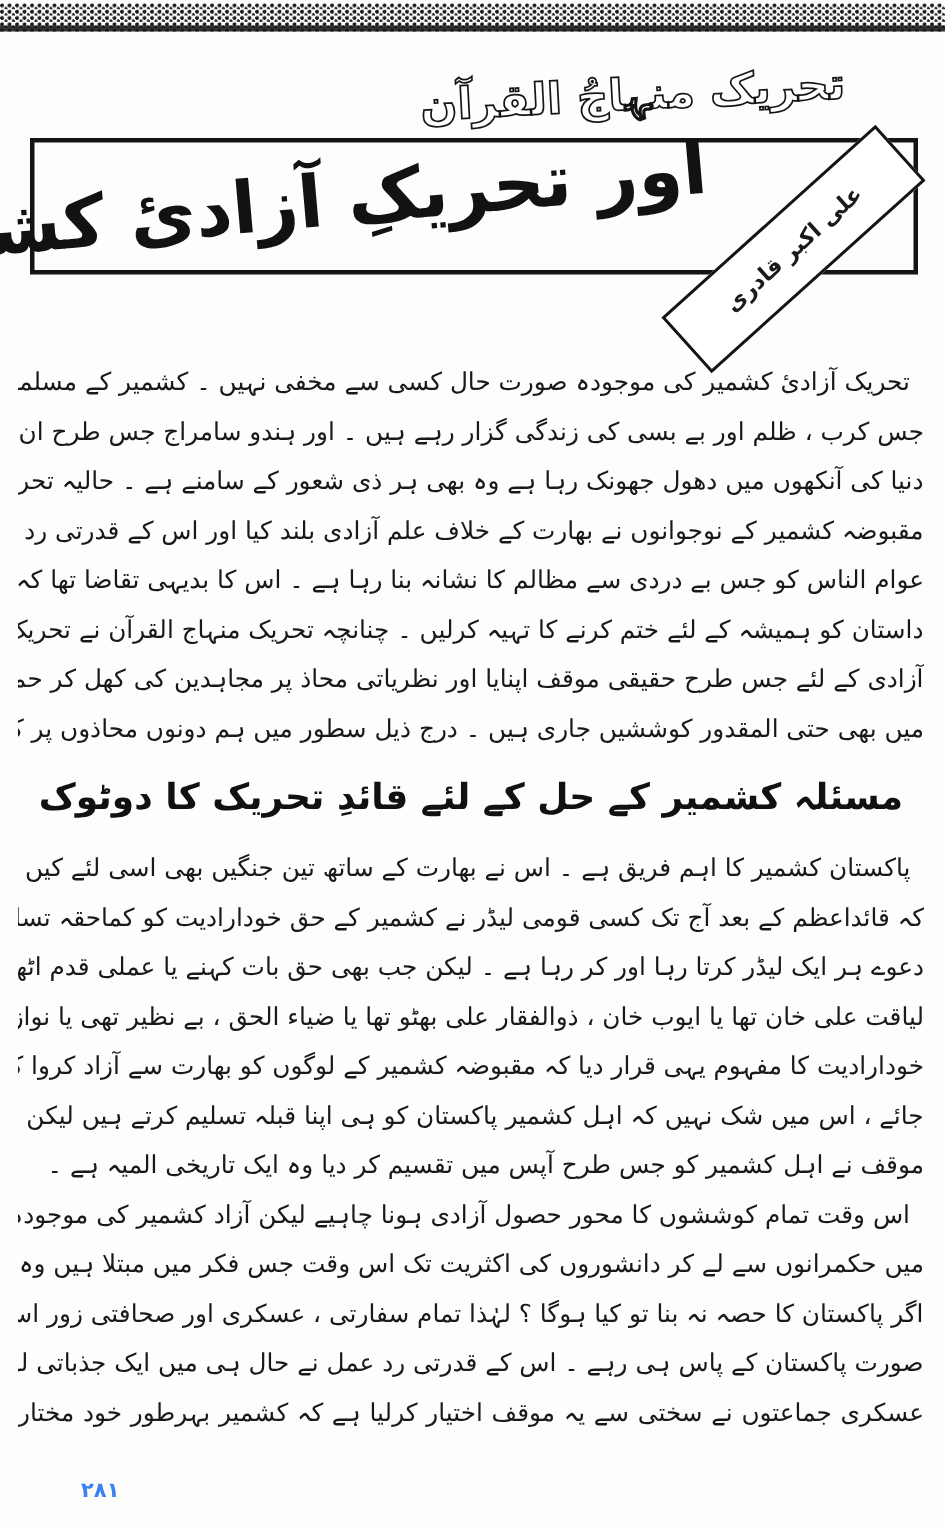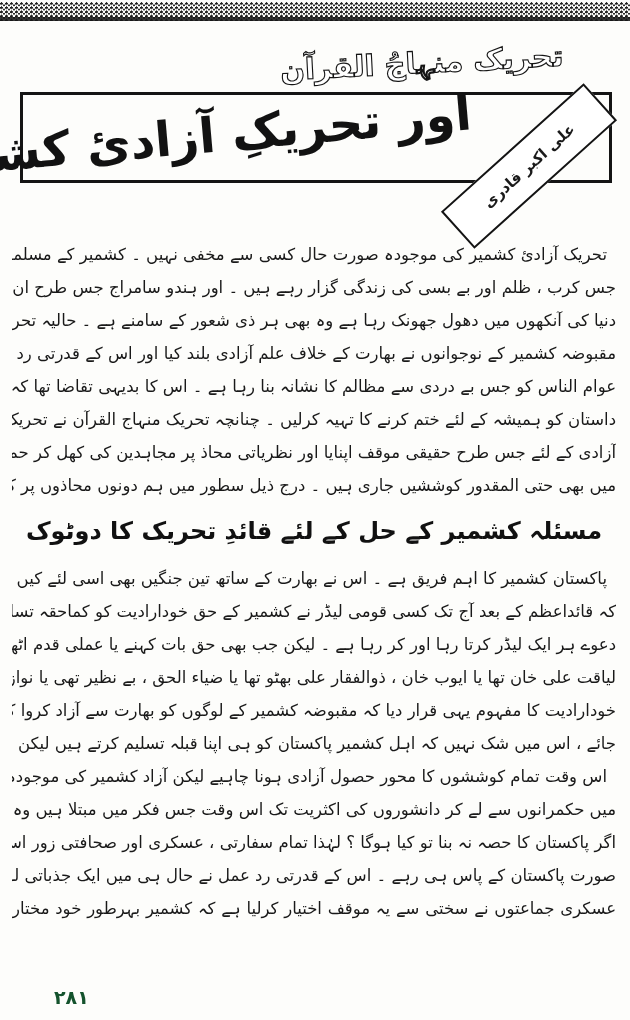--- a/index.html
+++ b/index.html
@@ -82,22 +82,22 @@
   .section-heading{
     direction:rtl;
     text-align:center;
     font-size:24px;font-weight:bold;
     line-height:58px;height:60px;overflow:hidden;
     color:#111;
   }
   
   .page-number{
     position:absolute;left:54px;top:986px;
-    font-size:19px;font-weight:bold;
-    direction:rtl;color:#14532d;
+    font-size:14px;font-weight:bold;
+    direction:rtl;color:#3b82f6;
   }
 </style>
 </head>
 <body>
 
 <div class="page">
 
   <div class="halftone"></div>
 
   <div class="series-title rtl">تحریک منہاجُ القرآن</div>
@@ -123,20 +123,21 @@
 
     <div class="section-heading">مسئلہ کشمیر کے حل کے لئے قائدِ تحریک کا دوٹوک موقف</div>
 
     <div>
       <div class="line first">پاکستان کشمیر کا اہم فریق ہے ۔ اس نے بھارت کے ساتھ تین جنگیں بھی اسی لئے کیں ۔ لیکن افسوس ہے</div>
       <div class="line">کہ قائداعظم کے بعد آج تک کسی قومی لیڈر نے کشمیر کے حق خودارادیت کو کماحقہ تسلیم نہیں کیا ۔ زبانی کلامی</div>
       <div class="line">دعوے ہر ایک لیڈر کرتا رہا اور کر رہا ہے ۔ لیکن جب بھی حق بات کہنے یا عملی قدم اٹھانے کا موقع آیا خواہ وہ</div>
       <div class="line">لیاقت علی خان تھا یا ایوب خان ، ذوالفقار علی بھٹو تھا یا ضیاء الحق ، بے نظیر تھی یا نواز شریف سب نے حق</div>
       <div class="line">خودارادیت کا مفہوم یہی قرار دیا کہ مقبوضہ کشمیر کے لوگوں کو بھارت سے آزاد کروا کر الحاق پاکستان پر مجبور کیا</div>
       <div class="line">جائے ، اس میں شک نہیں کہ اہل کشمیر پاکستان کو ہی اپنا قبلہ تسلیم کرتے ہیں لیکن اس وقت اس مفاد پرستانہ</div>
+      <div class="line short">موقف نے اہل کشمیر کو جس طرح آپس میں تقسیم کر دیا وہ ایک تاریخی المیہ ہے ۔</div>
     </div>
 
     <div>
       <div class="line first">اس وقت تمام کوششوں کا محور حصول آزادی ہونا چاہیے لیکن آزاد کشمیر کی موجودہ حکومت سمیت پاکستان</div>
       <div class="line">میں حکمرانوں سے لے کر دانشوروں کی اکثریت تک اس وقت جس فکر میں مبتلا ہیں وہ یہ ہے کہ کشمیر آزاد ہو کر</div>
       <div class="line">اگر پاکستان کا حصہ نہ بنا تو کیا ہوگا ؟ لہٰذا تمام سفارتی ، عسکری اور صحافتی زور اس بات پر لگایا جا رہا ہے کہ کشمیر بہر</div>
       <div class="line">صورت پاکستان کے پاس ہی رہے ۔ اس کے قدرتی رد عمل نے حال ہی میں ایک جذباتی لہر پیدا کی اور بعض</div>
       <div class="line short">عسکری جماعتوں نے سختی سے یہ موقف اختیار کرلیا ہے کہ کشمیر بہرطور خود مختار ملک بنے گا ۔</div>
     </div>
 

